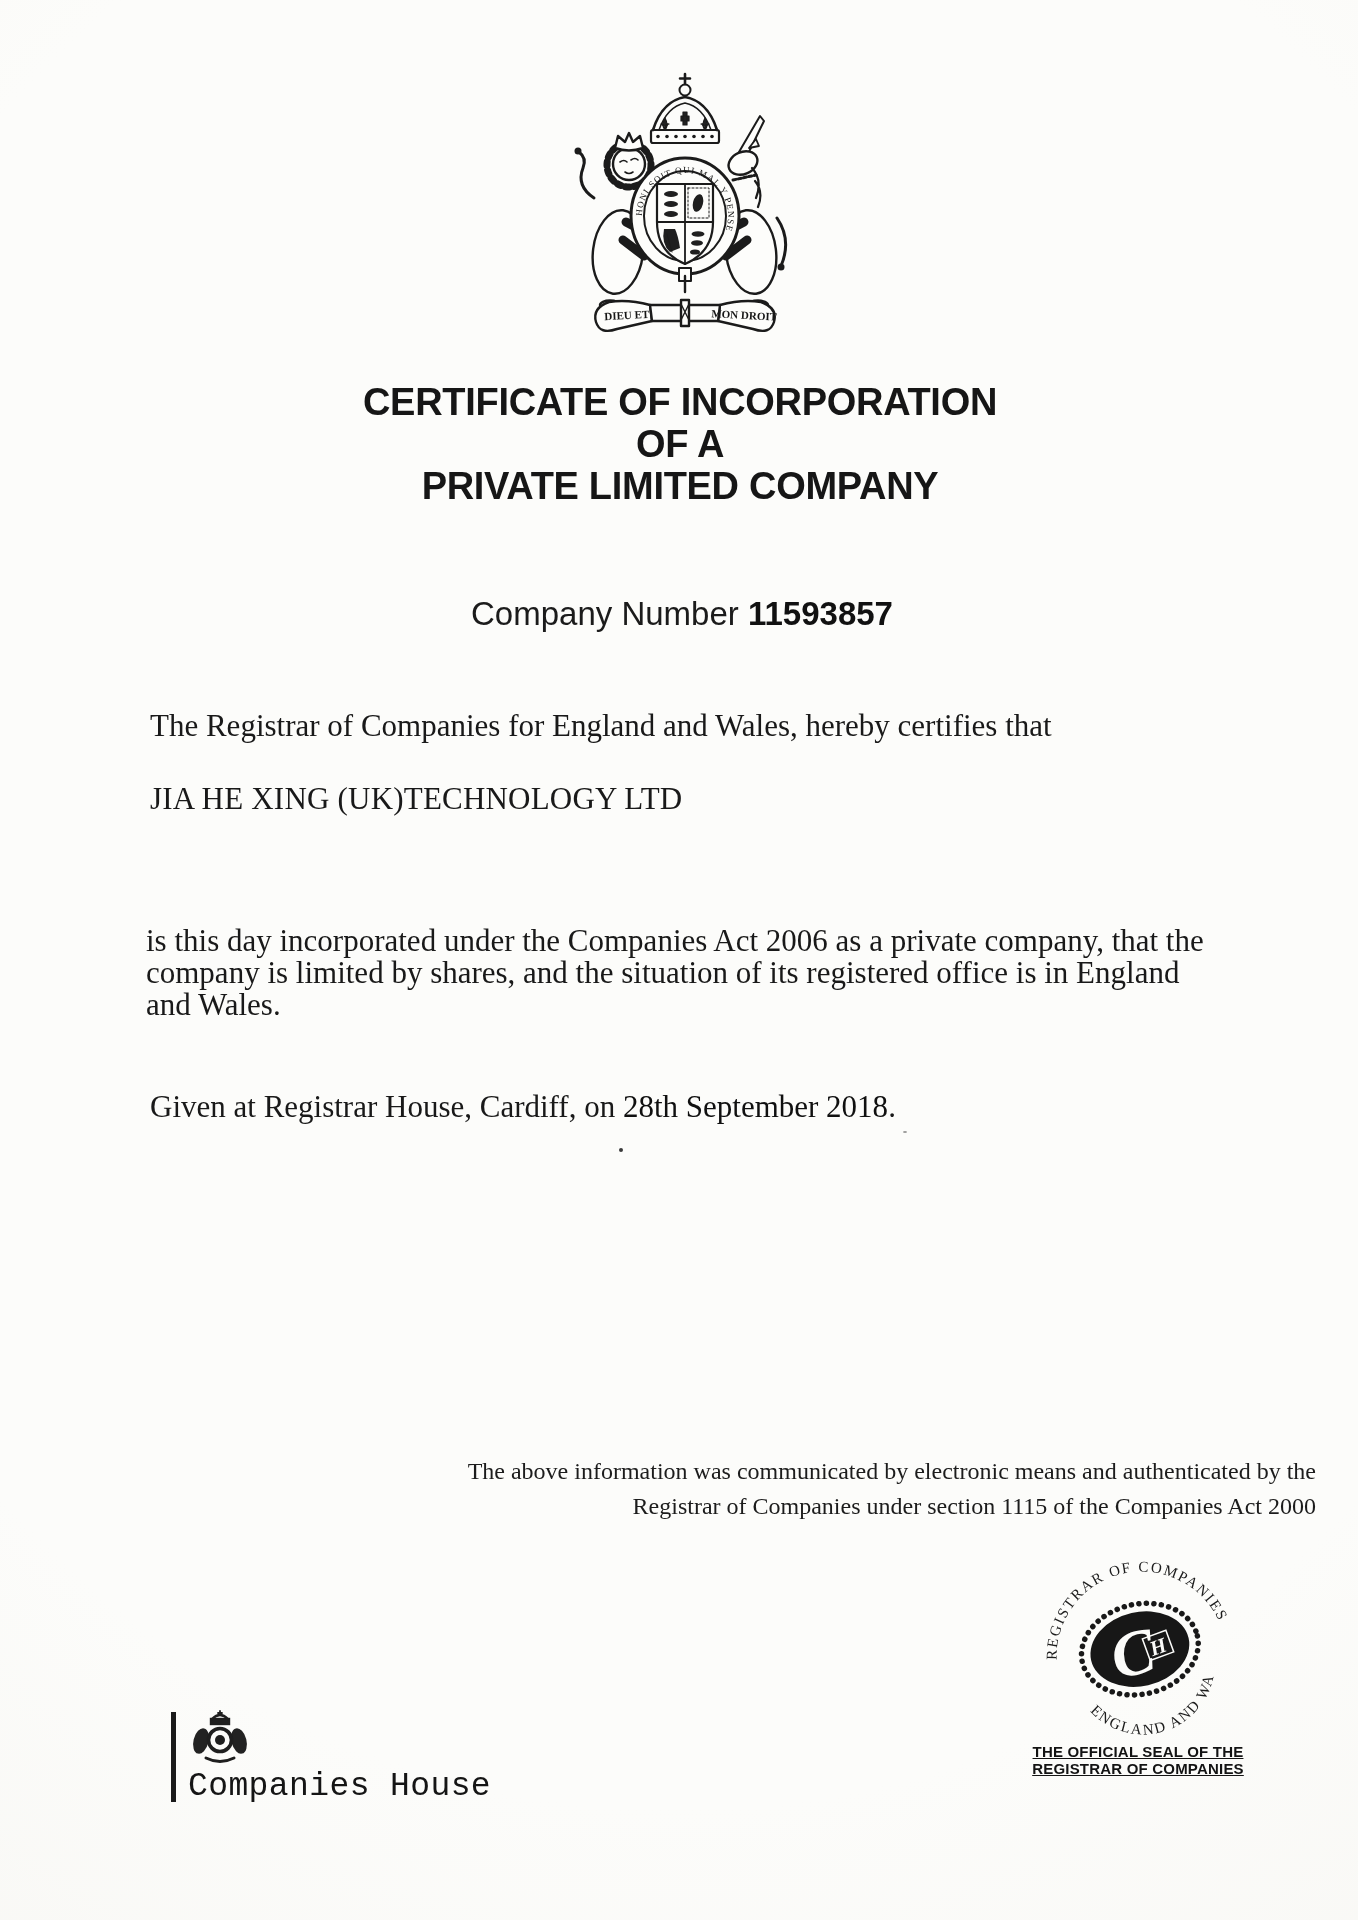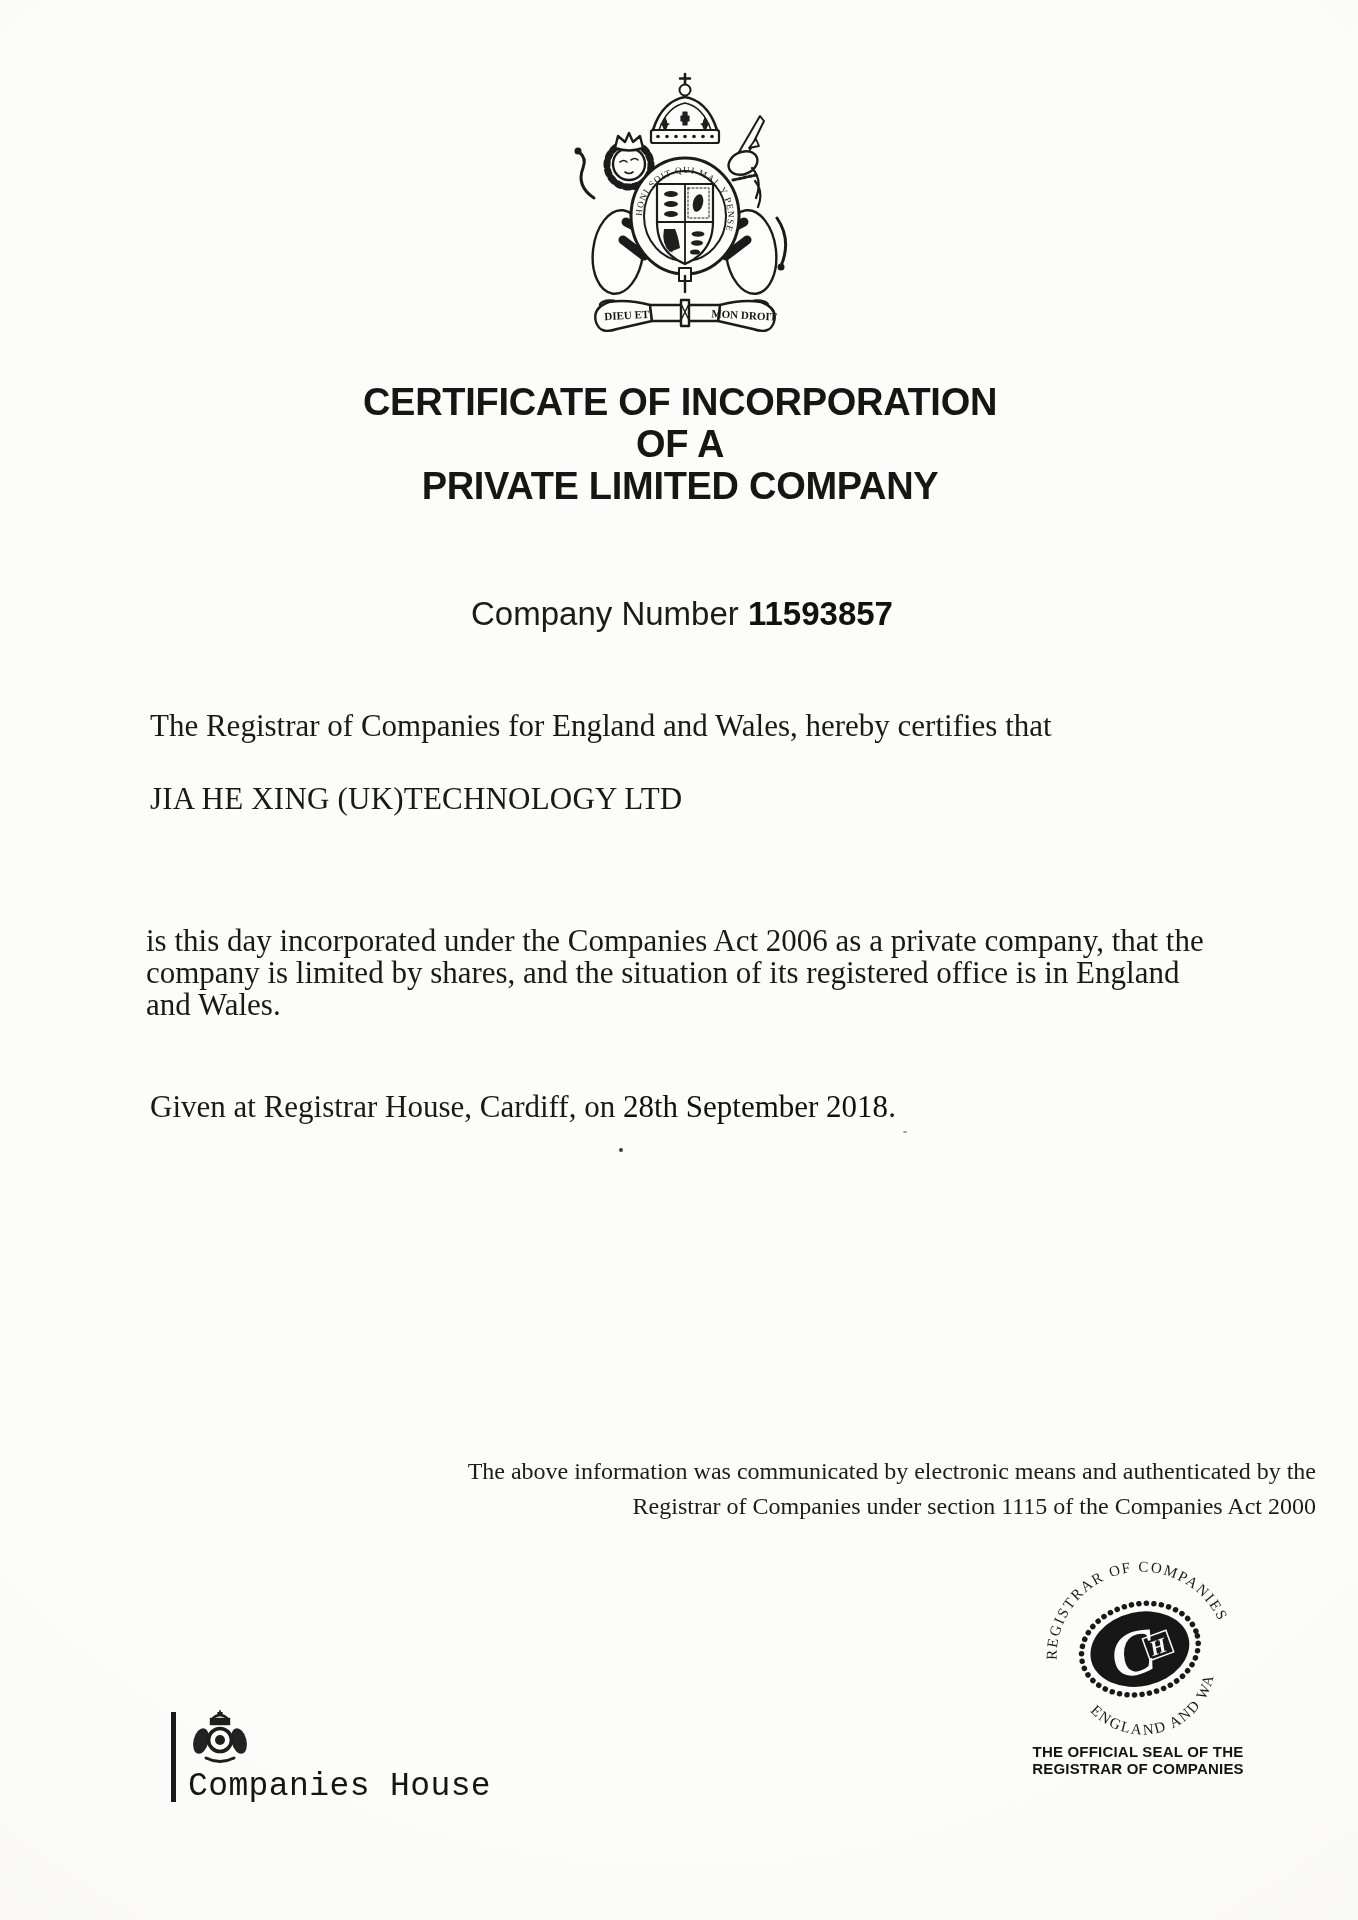--- a/index.html
+++ b/index.html
@@ -41,21 +41,21 @@
     font-size:24px;line-height:35px;color:#1c1c1c;margin-left:8px;
   }
   
   .speck1{left:619px;top:1148px;width:4px;height:4px;border-radius:50%;background:#3a3a3a;}
   .speck2{left:903px;top:1131px;width:4px;height:2px;border-radius:50%;background:#9a9a98;}
   
   .seal-caption{
     left:1012px;top:1744px;width:252px;text-align:center;
     font-family:"Liberation Sans", sans-serif;
     font-weight:700;font-size:15px;line-height:16.5px;
-    letter-spacing:0.2px;color:#131313;
+    letter-spacing:0.2px;color:#131313;text-decoration:underline;
   }
   
   .ch-bar{left:171px;top:1712px;width:5px;height:90px;background:#1a1a1a;}
   .ch-text{
     left:188px;top:1768px;
     font-family:Liberation Mono, monospace;
     font-size:33px;letter-spacing:0.4px;color:#151515;white-space:nowrap;
   }
   svg text{user-select:none;}
 </style>

